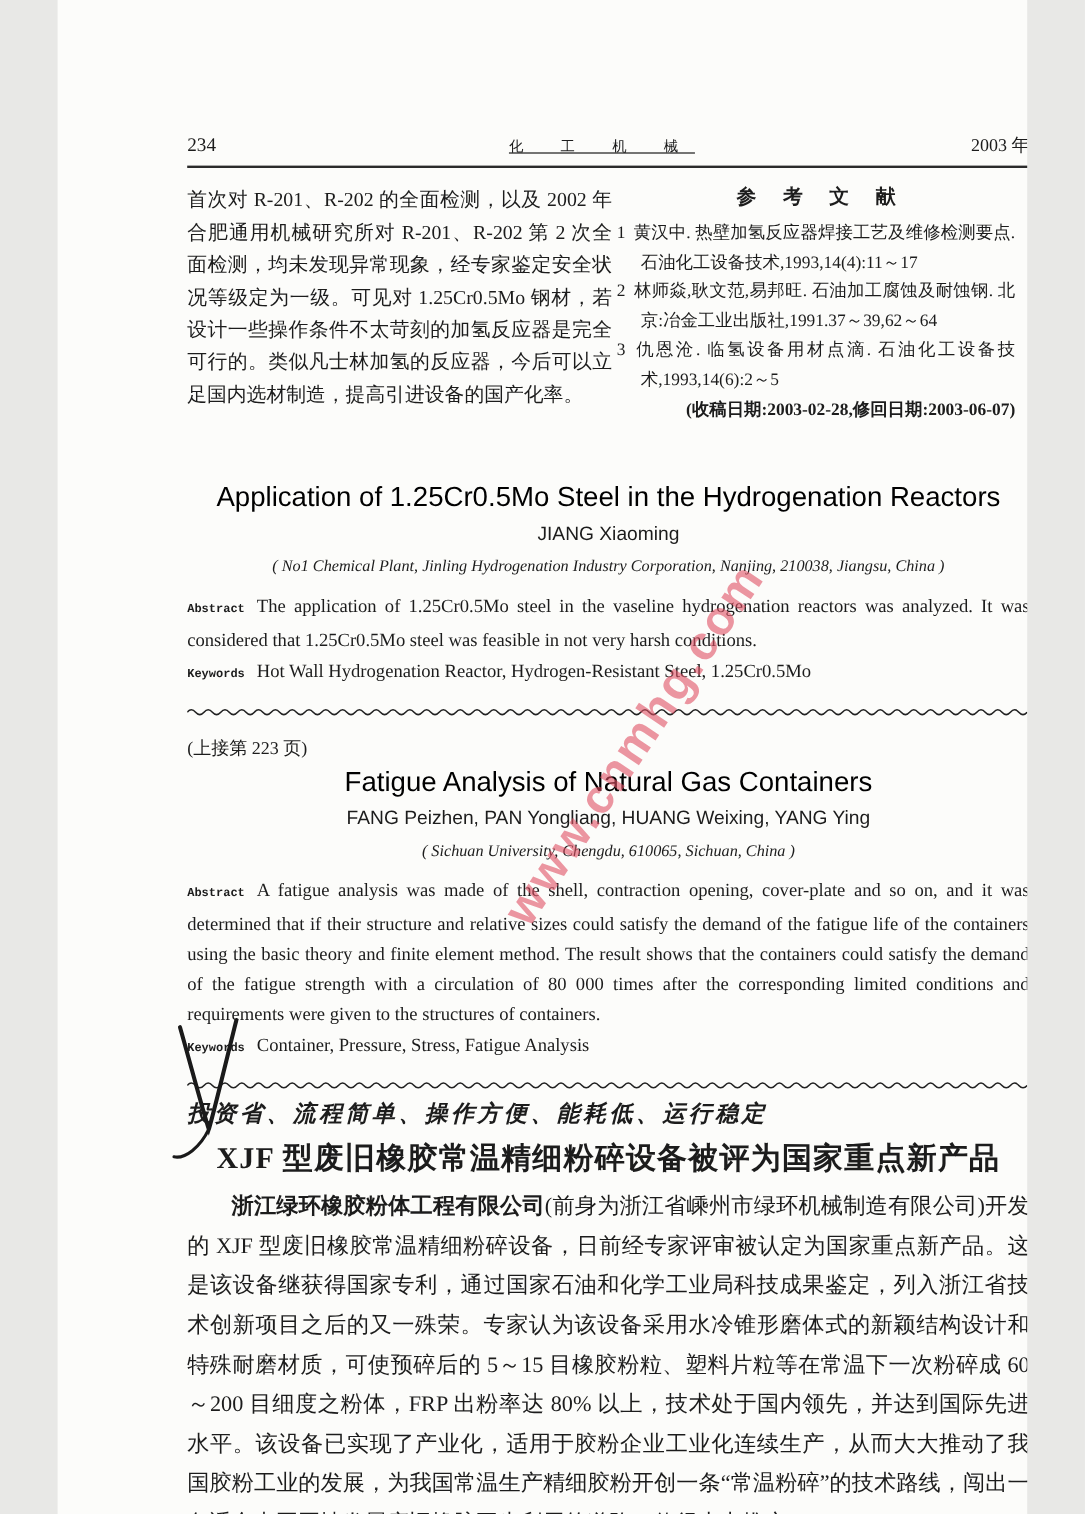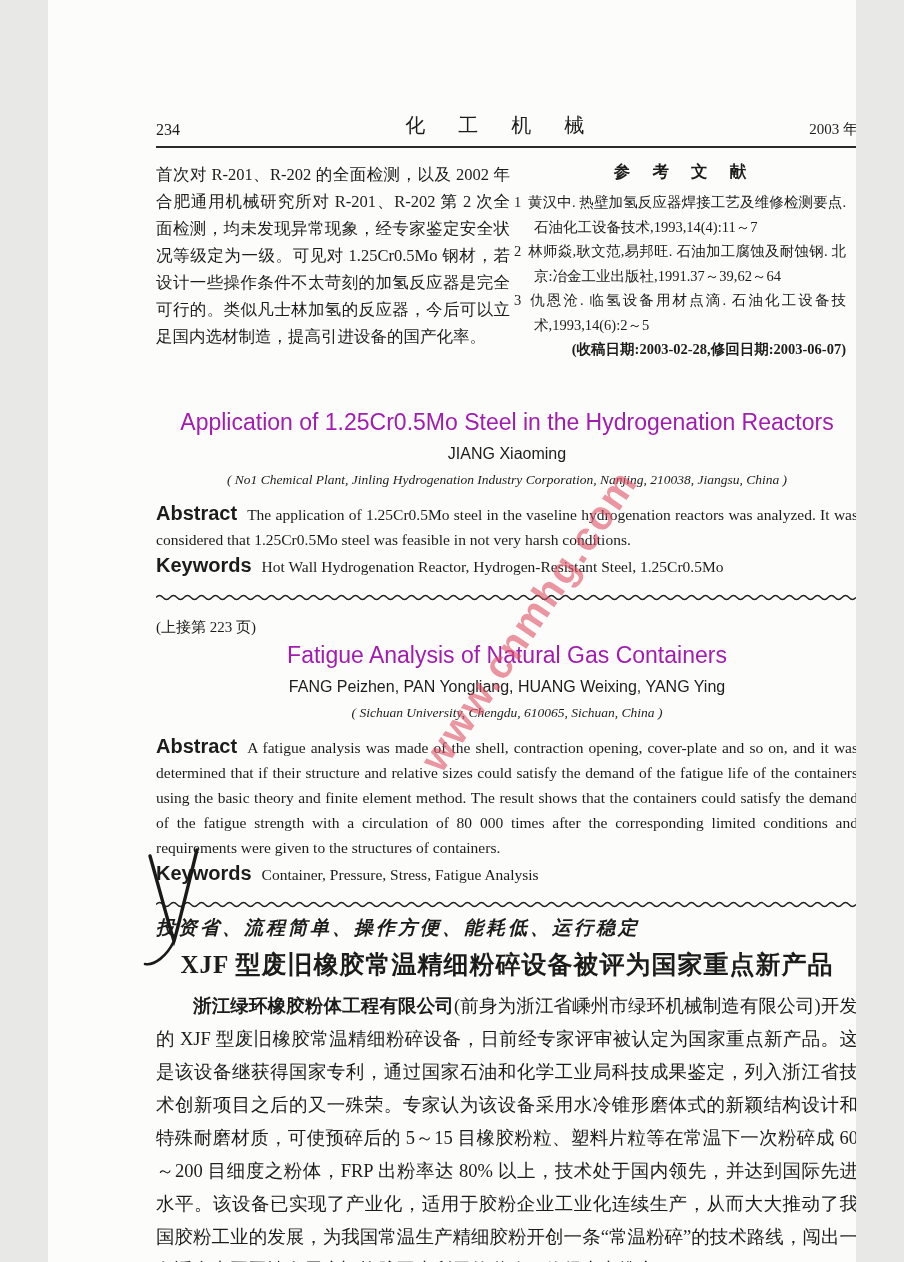--- a/index.html
+++ b/index.html
@@ -8,46 +8,46 @@
     position:relative; width:808px; height:1262px; margin:0 auto;
     background:#fcfcfa; color:#1c1c1c; overflow:hidden;
     font-family:"Liberation Serif", serif;
   }
   .content { position:absolute; left:108px; top:112px; width:702px; }
 
   
   .pg-header { display:flex; align-items:flex-end; justify-content:space-between;
     border-bottom:2px solid #2b2b2b; padding-bottom:7px; }
   .pg-num { font-size:16px; }
-  .journal-title { font-size:20px; letter-spacing:14px; padding-left:14px; }
+  .journal-title { font-size:12px; letter-spacing:14px; padding-left:14px;text-decoration:underline; }
   .pg-year { font-size:15px; }
 
   
   .two-col { display:flex; gap:4px; margin-top:13px; }
   .col-left { width:354px; }
   .col-right { width:332px; }
   .cn-body { font-size:16.5px; line-height:27px; text-align:justify; }
 
   .ref-heading { text-align:center; font-weight:bold; font-size:16.5px;
     letter-spacing:9px; padding-left:9px; margin-bottom:7px; }
   .ref-item { font-size:14.5px; line-height:24.5px; text-align:justify;
     padding-left:20px; text-indent:-20px; }
   .ref-num { display:inline-block; width:14px; text-indent:0; }
   .ref-dates { font-size:14.5px; text-align:right; margin-top:3px;font-weight:bold; }
 
   
   .article1 { margin-top:50px; }
   .en-title { text-align:center; font-family:"Liberation Sans", sans-serif;
-    font-size:23px; color:#a21caf; }
+    font-size:23px; color:#000000; }
   .en-authors { text-align:center; font-family:"Liberation Sans", sans-serif;
     font-size:16px; margin-top:9px; }
   .en-affil { text-align:center; font-style:italic; font-size:13.5px; margin-top:9px; }
   .en-abstract { font-size:15.5px; line-height:25px; text-align:justify; margin-top:13px; }
-  .lbl { font-family:Liberation Sans, sans-serif; font-weight:bold;
-    font-style:normal; font-size:20px; padding-right:10px; }
+  .lbl { font-family:Liberation Mono, monospace; font-weight:bold;
+    font-style:normal; font-size:10px; padding-right:10px; }
   .en-keywords { font-size:15.5px; line-height:25px; margin-top:1px; }
 
   
   .wave { display:block; margin-top:13px; }
   .wave.second { margin-top:12px; }
 
   .continued-note { font-size:15px; margin-top:17px; }
   .article2 .en-title { margin-top:5px; }
 
   
@@ -82,21 +82,21 @@
       <span class="journal-title">化 工 机 械</span>
       <span class="pg-year">2003 年</span>
     </div>
 
     <div class="two-col">
       <div class="col-left">
         <p class="cn-body">首次对 R-201、R-202 的全面检测，以及 2002 年合肥通用机械研究所对 R-201、R-202 第 2 次全面检测，均未发现异常现象，经专家鉴定安全状况等级定为一级。可见对 1.25Cr0.5Mo 钢材，若设计一些操作条件不太苛刻的加氢反应器是完全可行的。类似凡士林加氢的反应器，今后可以立足国内选材制造，提高引进设备的国产化率。</p>
       </div>
       <div class="col-right">
         <div class="ref-heading">参 考 文 献</div>
-        <p class="ref-item"><span class="ref-num">1</span><span>黄汉中. 热壁加氢反应器焊接工艺及维修检测要点. 石油化工设备技术,1993,14(4):11～7</span></p>
+        <p class="ref-item"><span class="ref-num">1</span><span>黄汉中. 热壁加氢反应器焊接工艺及维修检测要点. 石油化工设备技术,1993,14(4):11～17</span></p>
         <p class="ref-item"><span class="ref-num">2</span><span>林师焱,耿文范,易邦旺. 石油加工腐蚀及耐蚀钢. 北京:冶金工业出版社,1991.37～39,62～64</span></p>
         <p class="ref-item"><span class="ref-num">3</span><span>仇恩沧. 临氢设备用材点滴. 石油化工设备技术,1993,14(6):2～5</span></p>
         <div class="ref-dates">(收稿日期:2003-02-28,修回日期:2003-06-07)</div>
       </div>
     </div>
 
     <div class="article1">
       <div class="en-title">Application of 1.25Cr0.5Mo Steel in the Hydrogenation Reactors</div>
       <div class="en-authors">JIANG Xiaoming</div>
       <div class="en-affil">( No1 Chemical Plant, Jinling Hydrogenation Industry Corporation, Nanjing, 210038, Jiangsu, China )</div>

